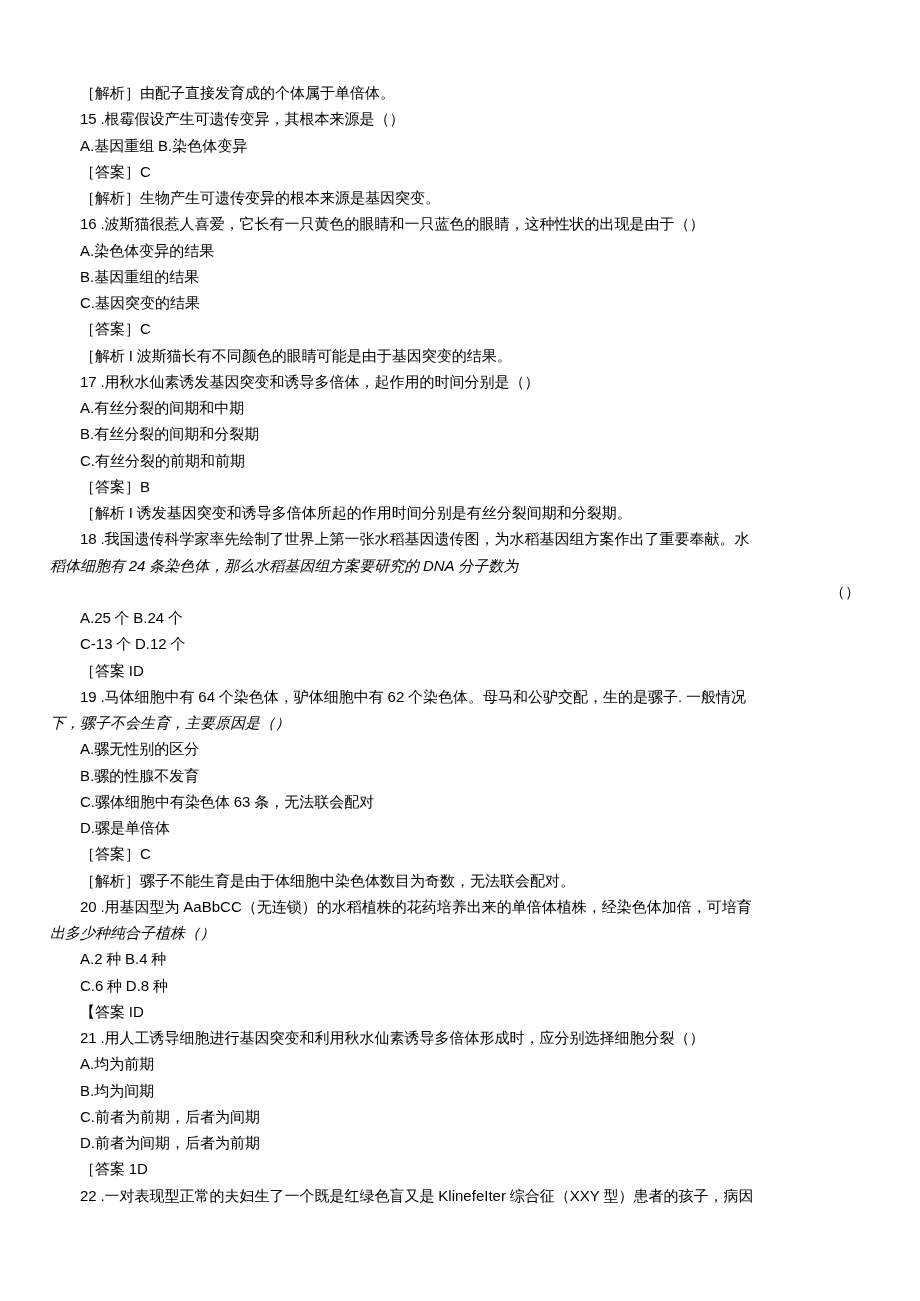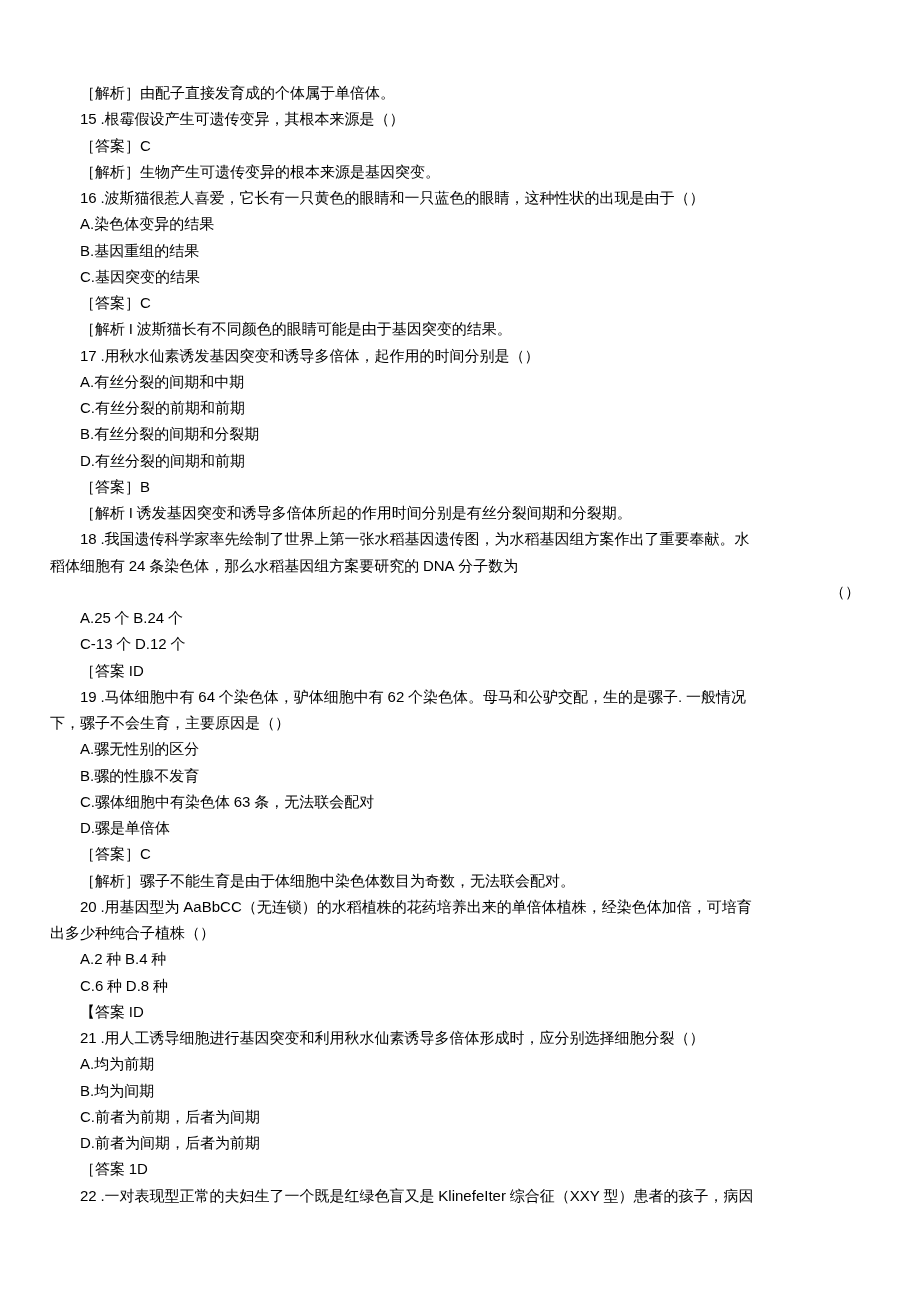--- a/index.html
+++ b/index.html
@@ -16,50 +16,51 @@
     min-height: 1301px;
     padding: 80px 50px 60px 50px;
     box-sizing: border-box;
   }
   .line {
     text-indent: 2em;
     white-space: normal;
   }
   .line.no-indent {
     text-indent: 0;
+    font-style: italic;
   }
   .latin {
     font-family: Arial, "Helvetica Neue", sans-serif;
     font-size: 15px;
   }
   .right-paren {
     float: right;
     margin-right: 10px;
   }
 </style>
 </head>
 <body>
 
 <div class="page">
   <div id="content">
       <div class="line">［解析］由配子直接发育成的个体属于单倍体。</div>
       <div class="line"><span class="latin">15</span> <span class="latin">.</span>根霉假设产生可遗传变异，其根本来源是（）</div>
+      <div class="line"><span class="latin">A.</span>基因重组 <span class="latin">B.</span>染色体变异</div>
       <div class="line">［答案］<span class="latin">C</span></div>
       <div class="line">［解析］生物产生可遗传变异的根本来源是基因突变。</div>
       <div class="line"><span class="latin">16</span> <span class="latin">.</span>波斯猫很惹人喜爱，它长有一只黄色的眼睛和一只蓝色的眼睛，这种性状的出现是由于（）</div>
       <div class="line"><span class="latin">A.</span>染色体变异的结果</div>
       <div class="line"><span class="latin">B.</span>基因重组的结果</div>
       <div class="line"><span class="latin">C.</span>基因突变的结果</div>
       <div class="line">［答案］<span class="latin">C</span></div>
       <div class="line">［解析 <span class="latin">I</span> 波斯猫长有不同颜色的眼睛可能是由于基因突变的结果。</div>
       <div class="line"><span class="latin">17</span> <span class="latin">.</span>用秋水仙素诱发基因突变和诱导多倍体，起作用的时间分别是（）</div>
       <div class="line"><span class="latin">A.</span>有丝分裂的间期和中期</div>
+      <div class="line"><span class="latin">B.</span>有丝分裂的间期和分裂期</div>
       <div class="line"><span class="latin">C.</span>有丝分裂的前期和前期</div>
-      <div class="line"><span class="latin">B.</span>有丝分裂的间期和分裂期</div>
-      <div class="line"><span class="latin">D.</span>有丝分裂的间期和前期</div>
       <div class="line">［答案］<span class="latin">B</span></div>
       <div class="line">［解析 <span class="latin">I</span> 诱发基因突变和诱导多倍体所起的作用时间分别是有丝分裂间期和分裂期。</div>
       <div class="line"><span class="latin">18</span> <span class="latin">.</span>我国遗传科学家率先绘制了世界上第一张水稻基因遗传图，为水稻基因组方案作出了重要奉献。水</div>
       <div class="line no-indent">稻体细胞有 <span class="latin">24</span> 条染色体，那么水稻基因组方案要研究的 <span class="latin">DNA</span> 分子数为</div>
       <div style="overflow: hidden;">
         <span class="right-paren">（）</span>
       </div>
       <div class="line"><span class="latin">A.25</span> 个 <span class="latin">B.24</span> 个</div>
       <div class="line"><span class="latin">C-13</span> 个 <span class="latin">D.12</span> 个</div>
       <div class="line">［答案 <span class="latin">ID</span></div>

